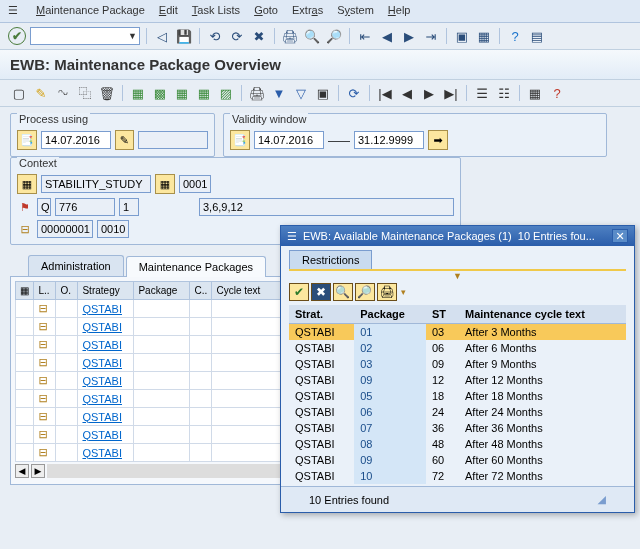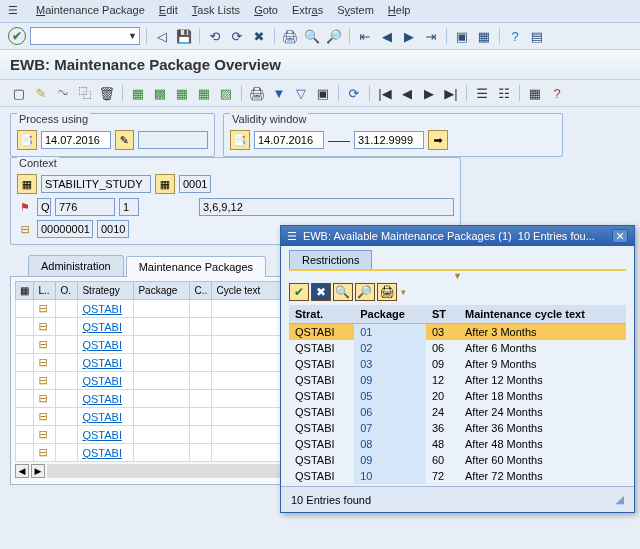--- a/index.html
+++ b/index.html
@@ -63,21 +63,21 @@
   .popup-rule { height: 2px; background: #f0c94a; margin: 0 8px; }
   .popup-divider { height: 6px; display: flex; align-items: center; justify-content: center; margin: 2px 8px; }
   .popup-toolbar { display: flex; align-items: center; gap: 2px; padding: 2px 8px; }
   .ptb { width: 20px; height: 18px; border: 1px solid #6a4d1a; background: #fce79f; display: flex; align-items: center; justify-content: center; font-size: 12px; cursor: pointer; }
   .ptb.dark { background: #2a4d7a; color: #fff; }
   .popup-table { width: calc(100% - 16px); margin: 2px 8px; border-collapse: collapse; }
   .popup-table th { background: #d4e0ef; border-bottom: 1px solid #a0b8d8; padding: 3px 6px; text-align: left; font-weight: bold; font-size: 11px; }
   .popup-table td { padding: 2px 6px; font-size: 11px; }
   .popup-table tr.sel td { background: #f8c95a; }
   .col-pkg { color: #1a4d8a; font-weight: normal; }
-  .popup-status { padding: 6px 10px; border-top: 1px solid #a0b8d8; font-size: 11px; background: #dfe9f5; display: flex; justify-content: space-between; align-items: center; }
+  .popup-status { padding: 6px 28px; border-top: 1px solid #a0b8d8; font-size: 11px; background: #dfe9f5; display: flex; justify-content: space-between; align-items: center; }
 </style>
 </head>
 <body>
 
 <div class="menubar">
   <span class="menu-icon">☰</span>
   <span><u>M</u>aintenance Package</span>
   <span><u>E</u>dit</span>
   <span><u>T</u>ask Lists</span>
   <span><u>G</u>oto</span>
@@ -155,21 +155,21 @@
     <div class="fieldset" style="width:205px">
       <div class="fieldset-label">Process using</div>
       <div class="field-row">
         <div class="small-btn">📑</div>
         <div class="input" style="width:70px">14.07.2016</div>
         <div class="small-btn">✎</div>
         <div class="input ro" style="width:70px"></div>
       </div>
     </div>
 
-    <div class="fieldset" style="width:340px">
+    <div class="fieldset" style="width:384px">
       <div class="fieldset-label">Validity window</div>
       <div class="field-row">
         <div class="small-btn">📑</div>
         <div class="input" style="width:70px">14.07.2016</div>
         <span>——</span>
         <div class="input" style="width:70px">31.12.9999</div>
         <div class="small-btn">➡</div>
       </div>
     </div>
   </div>
@@ -363,21 +363,21 @@
         </tr>
         <tr>
           <td>QSTABI</td>
           <td class="col-pkg" style="background:#d4e6f7">09</td>
           <td>12</td>
           <td>After 12 Months</td>
         </tr>
         <tr>
           <td>QSTABI</td>
           <td class="col-pkg" style="background:#d4e6f7">05</td>
-          <td>20</td>
+          <td>18</td>
           <td>After 18 Months</td>
         </tr>
         <tr>
           <td>QSTABI</td>
           <td class="col-pkg" style="background:#d4e6f7">06</td>
           <td>24</td>
           <td>After 24 Months</td>
         </tr>
         <tr>
           <td>QSTABI</td>

